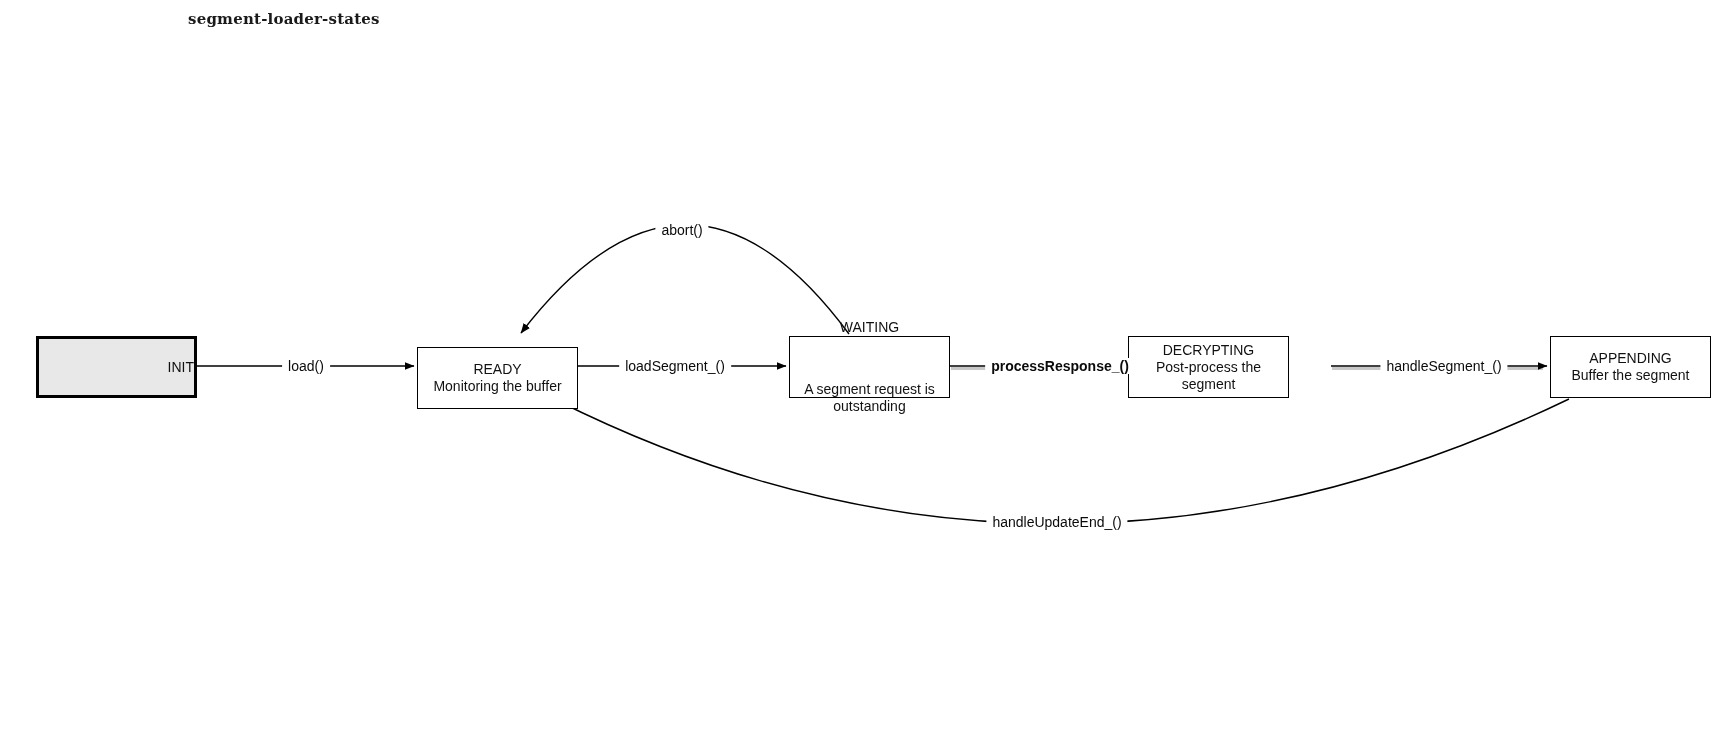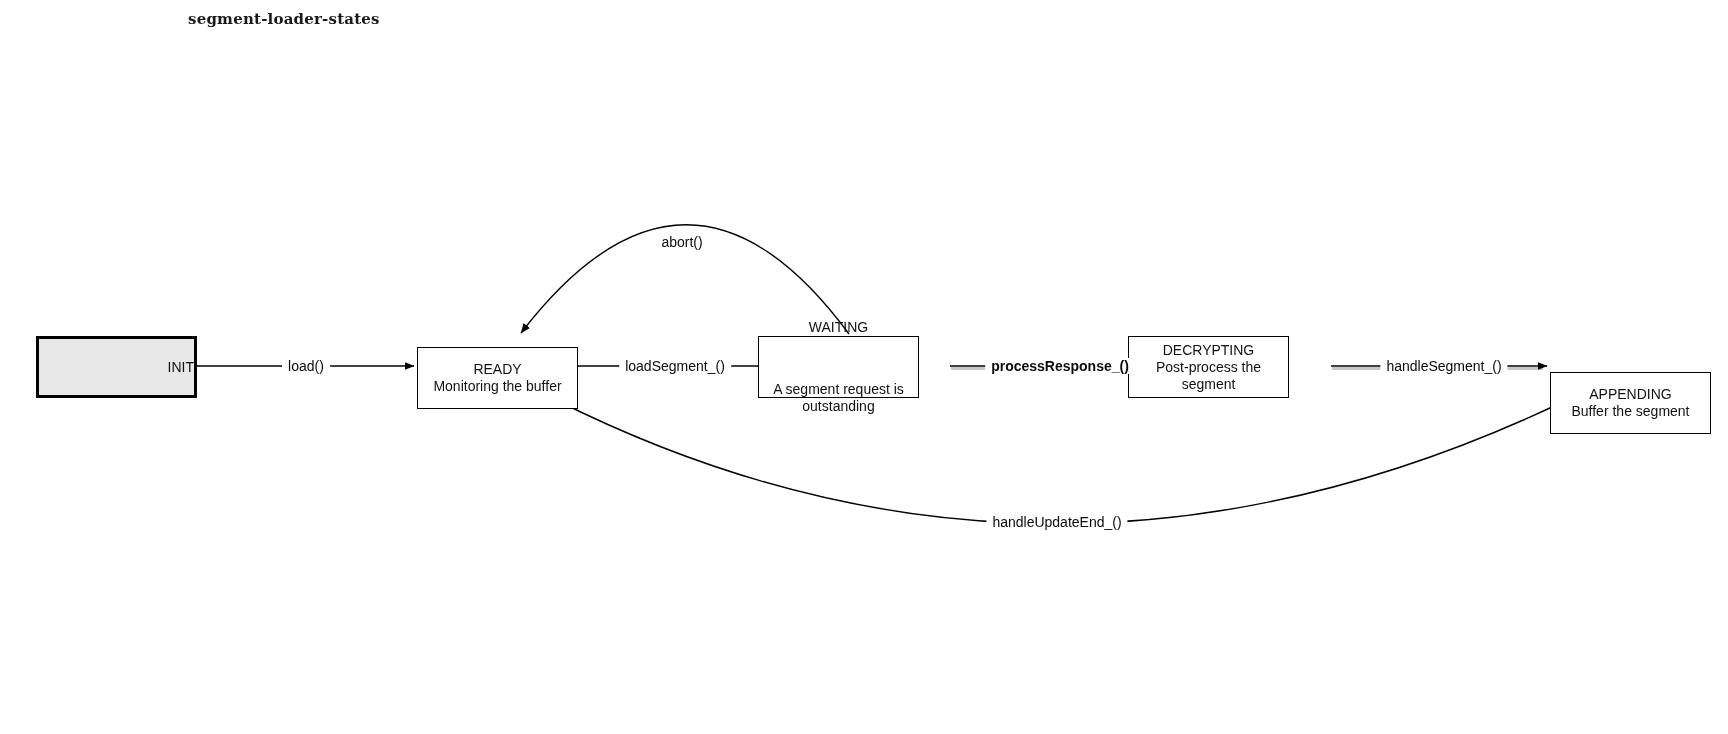--- a/index.html
+++ b/index.html
@@ -61,33 +61,33 @@
 
 <div class="state-box start" style="left:36px;align-items:flex-end;">
   <div class="state-name">INIT</div>
 </div>
 
 <div class="state-box" style="left:417px;margin-top:11px;">
   <div class="state-name">READY</div>
   <div class="state-desc">Monitoring the buffer</div>
 </div>
 
-<div class="state-box" style="left:758px;gap:45px;">
+<div class="state-box" style="left:789px;gap:45px;">
   <div class="state-name">WAITING</div>
   <div class="state-desc" style="width:150px;">A segment request is outstanding</div>
 </div>
 
 <div class="state-box" style="left:1128px;">
   <div class="state-name">DECRYPTING</div>
   <div class="state-desc" style="width:140px;">Post-process the segment</div>
 </div>
 
-<div class="state-box" style="left:1550px;margin-top:36px;">
+<div class="state-box" style="left:1550px;">
   <div class="state-name">APPENDING</div>
   <div class="state-desc">Buffer the segment</div>
 </div>
 
 <div class="edge-label" style="left:306px; top:366px;">load()</div>
 <div class="edge-label" style="left:675px; top:366px;">loadSegment_()</div>
 <div class="edge-label" style="left:1060px; top:366px;font-weight:bold;">processResponse_()</div>
 <div class="edge-label" style="left:1444px; top:366px;">handleSegment_()</div>
-<div class="edge-label" style="left:682px; top:242px;">abort()</div>
+<div class="edge-label" style="left:682px; top:230px;">abort()</div>
 <div class="edge-label" style="left:1057px; top:522px;">handleUpdateEnd_()</div>
 
 </body></html>

